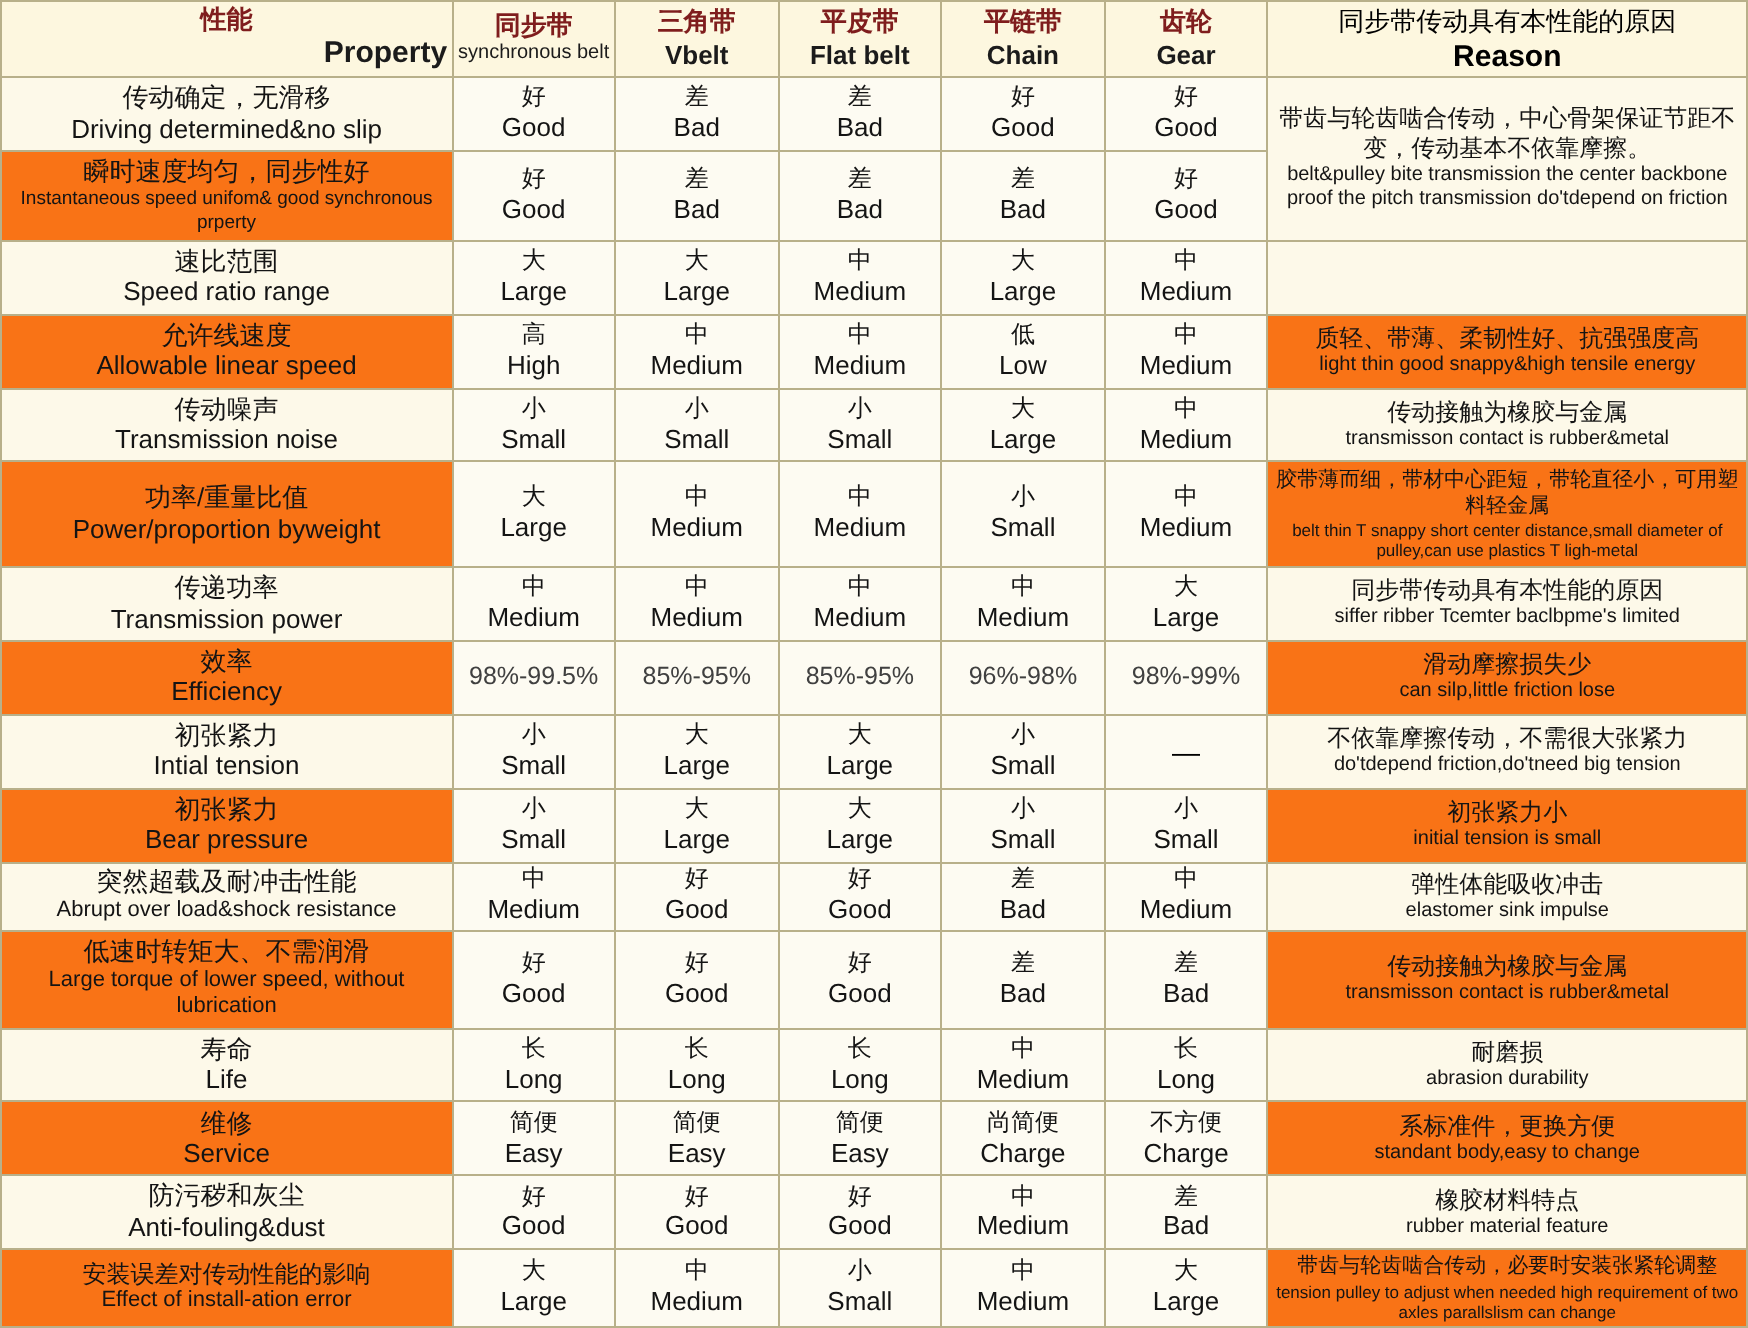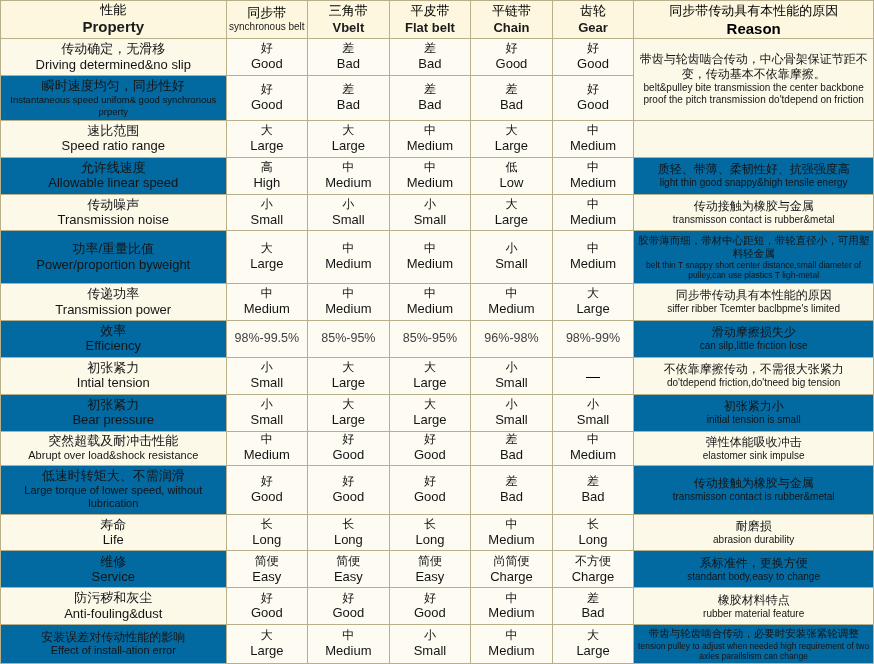--- a/index.html
+++ b/index.html
@@ -30,54 +30,55 @@
   col.c-prop   { width: 224px; }
   col.c-val    { width: 81px; }
   col.c-reason { width: 238px; }
 
   thead td {
     background: #fdf7df;
     font-weight: bold;
   }
   .hdr-cn {
     font-size: 13px;
-    color: #000000;
+    color: #7f1d1d;
     line-height: 1.25;
-    font-weight: normal;
+    font-weight: bold;
   }
   .hdr-en {
     font-size: 13px;
     color: #1b1b1b;
     line-height: 1.25;
     font-weight: bold;
   }
   .hdr-en.small {
     font-size: 10px;
     font-weight: normal;
   }
   .hdr-big {
     font-size: 15px;
+    text-align: right;
   }
 
   td.prop {
     background: #fdf9e9;
     margin-left: 31px;
   }
   td.val {
     background: #fdfbf2;
   }
   td.reason {
     background: #fdf9e9;
     text-align: center;
     padding: 2px 4px;
     margin-left: 29px;
   }
   tr.alt td.prop,
   tr.alt td.reason {
-    background: #0369a1;
+    background: #f97316;
   }
   tr.alt td.val {
     background: #fdfbf2;
   }
 
   .p-cn {
     font-size: 13px;
     color: #141414;
     line-height: 1.2;
     white-space: nowrap;

